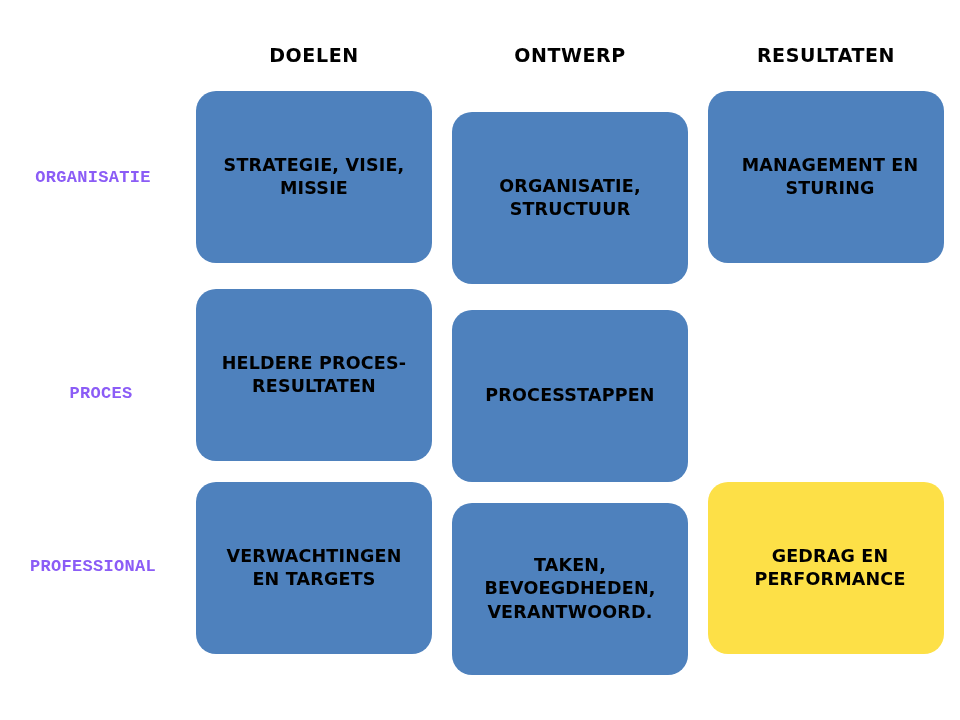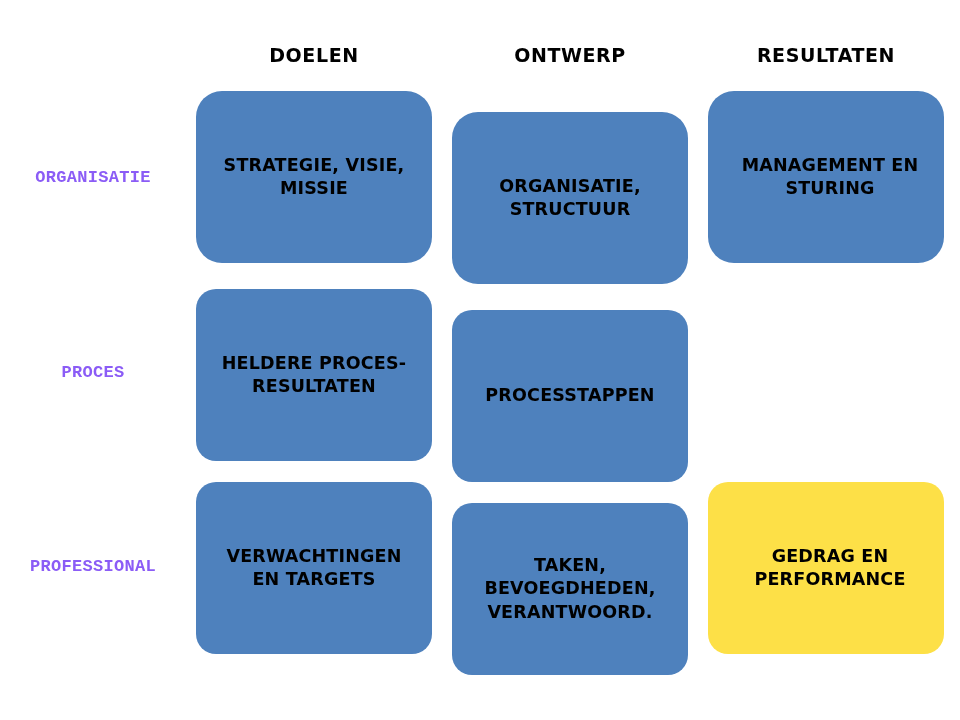--- a/index.html
+++ b/index.html
@@ -46,42 +46,42 @@
     width: 186px;
     text-align: center;
     font-family: Liberation Mono, monospace;
     font-weight: bold;
     font-size: 17px;
     letter-spacing: 0.3px;
     color: #8b5cf6;
     white-space: nowrap;
   }
   .row-label.r0 { top: 168px; }
-  .row-label.r1 { top: 363px; }
+  .row-label.r1 { top: 384px; margin-left: 8px; }
   .row-label.r2 { top: 557px; }
 
   
   .cell {
     position: absolute;
     width: 236px;
     height: 172px;
     border-radius: 20px;
     box-sizing: border-box;
     display: flex;
     align-items: center;
     justify-content: center;
     padding: 6px 12px;
   }
   .cell.blue  { background: #4E81BD; }
   .cell.gold  { background: #fde047; }
 
   .cell.col0 { left: 196px; }
   .cell.col1 { left: 452px; margin-top: 21px; }
   .cell.col2 { left: 708px; padding-left: 20px; }
-  .cell.row0 { top: 91px; border-radius: 26px; }
+  .cell.row0 { top: 91px; }
   .cell.row1 { top: 289px; }
   .cell.row2 { top: 482px; }
 
   .cell-label {
     font-family: "DejaVu Sans", sans-serif;
     font-weight: bold;
     font-size: 17.5px;
     line-height: 1.33;
     letter-spacing: 0.2px;
     color: #000000;

